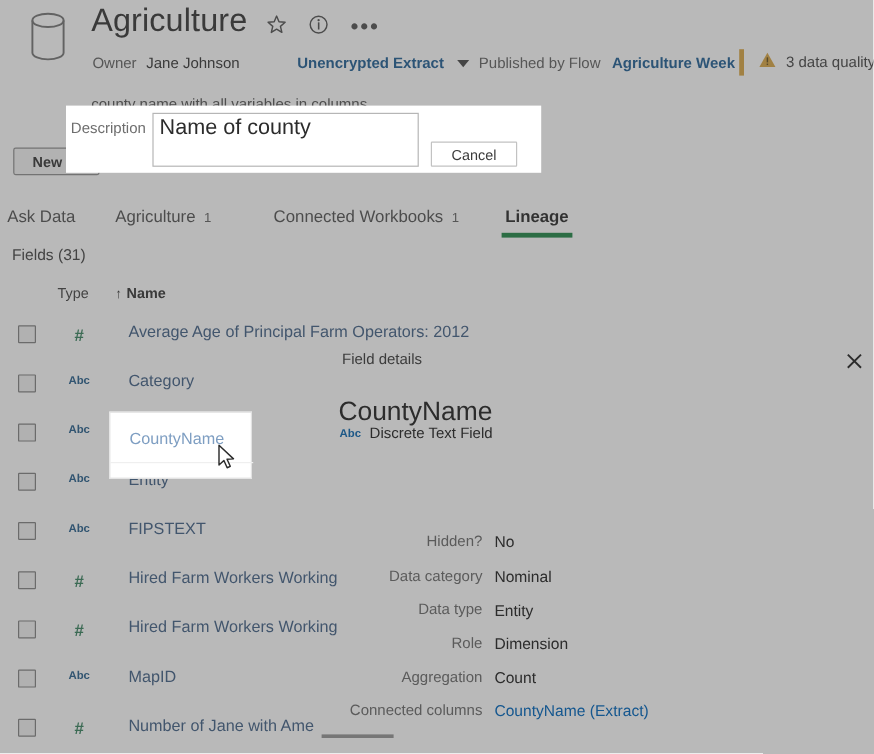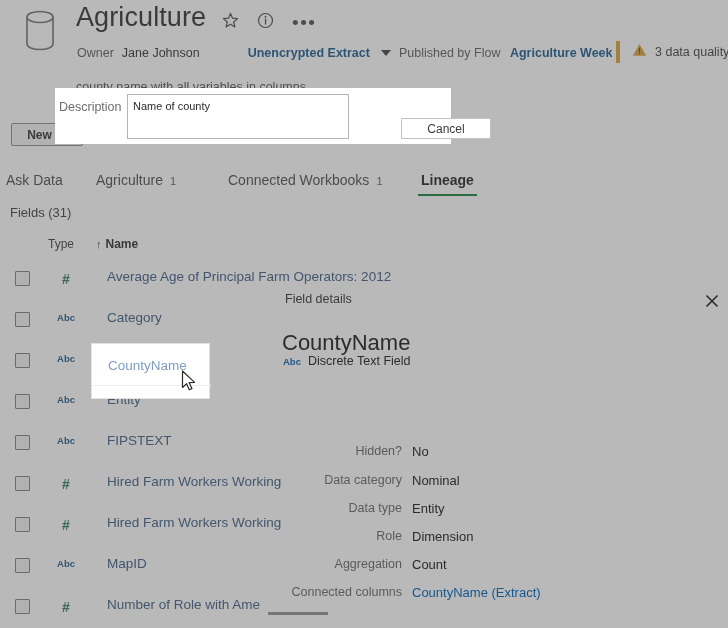--- a/index.html
+++ b/index.html
@@ -117,21 +117,21 @@
     position: absolute; left: 0; top: 172px; width: 728px; height: 26px;
     z-index: 6;
   }
   .tab {
     position: absolute; top: 0;
     font-size: 14px; color: #4a4a4a;
     white-space: nowrap;
     padding-bottom: 6px;
   }
   .tab .cnt { font-size: 11px; color: #5b5b5b; margin-left: 7px; }
-  .tab.active { color: #1f1f1f; font-weight: bold; border-bottom: 2px solid #15803d; }
+  .tab.active { color: #1f1f1f; font-weight: bold; border-bottom: 4px solid #15803d; }
   #tab-askdata { left: 6px; }
   #tab-connections { left: 96px; }
   #tab-workbooks { left: 228px; }
   #tab-lineage { left: 418px; padding: 0 3px 6px 3px; }
 
   #fields-count {
     position: absolute; left: 10px; top: 205px;
     font-size: 13px; color: #3b3b3b;
     z-index: 6;
   }
@@ -238,43 +238,42 @@
     position: absolute; left: 4px; top: 12px;
     width: 62px; text-align: left;
     font-size: 12.5px; color: #6e6e6e;
   }
   #desc-input {
     position: absolute; left: 72px; top: 6px;
     width: 222px; height: 45px;
     border: 1px solid #b6b6b6;
     background: #ffffff;
     font-family: "Liberation Sans", sans-serif;
-    font-size: 11px; color: #2c2c2c;
+    font-size: 18px; color: #2c2c2c;
     padding: 4px 5px;
     resize: none; outline: none;
     line-height: 15px;
   }
   #btn-save {
     position: absolute; left: 304px; top: 6px;
     width: 88px; height: 21px;
     background: #1d6ca8;
     border: 1px solid #1b5f93;
     color: #ffffff; font-size: 12px; font-weight: bold;
     display: flex; align-items: center; justify-content: center;
     border-radius: 1px;
   }
   #btn-cancel {
     position: absolute; left: 304px; top: 30px;
-    width: 90px; height: 21px;
+    width: 72px; height: 21px;
     background: #ffffff;
     border: 1px solid #c2c2c2;
     color: #3b3b3b; font-size: 12px;
     display: flex; align-items: center; justify-content: center;
     border-radius: 1px;
-    margin-left: 42px;
   }
 
   
   .meta-item {
     position: absolute;
     left: 0; width: 454px; height: 28px;
   }
   .meta-item .mi-lbl {
     position: absolute; left: 0; top: 0;
     width: 128px; text-align: right;
@@ -417,21 +416,21 @@
       <span class="nm">Hired Farm Workers Working</span>
     </div>
     <div class="row">
       <span class="cb"></span>
       <span class="type abc">Abc</span>
       <span class="nm">MapID</span>
     </div>
     <div class="row">
       <span class="cb"></span>
       <span class="type num">#</span>
-      <span class="nm">Number of Role with Ame</span>
+      <span class="nm">Number of Jane with Ame</span>
     </div>
   </div>
 
   <div id="list-scroll"></div>
 
   <div id="scrim"></div>
 
   <div id="hover-card">
     <span class="hc-name">CountyName</span>
     <span class="hc-line"></span>

